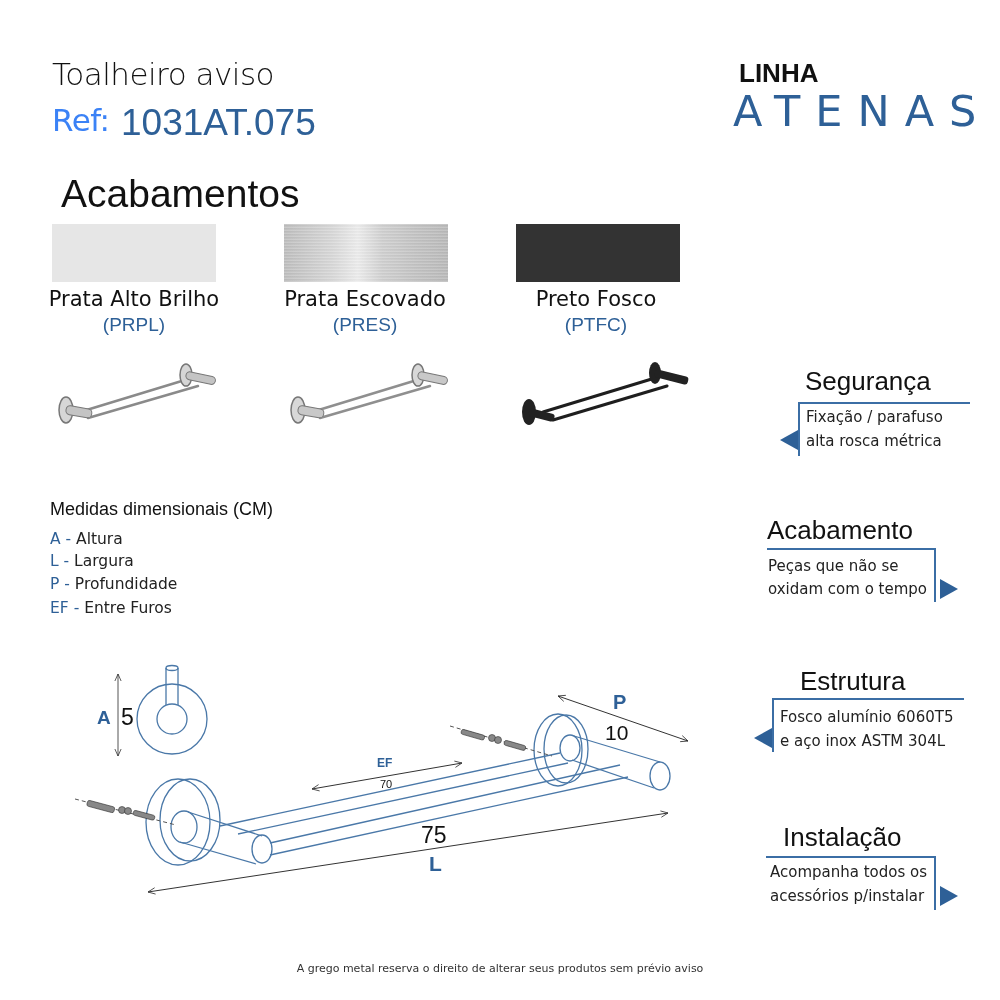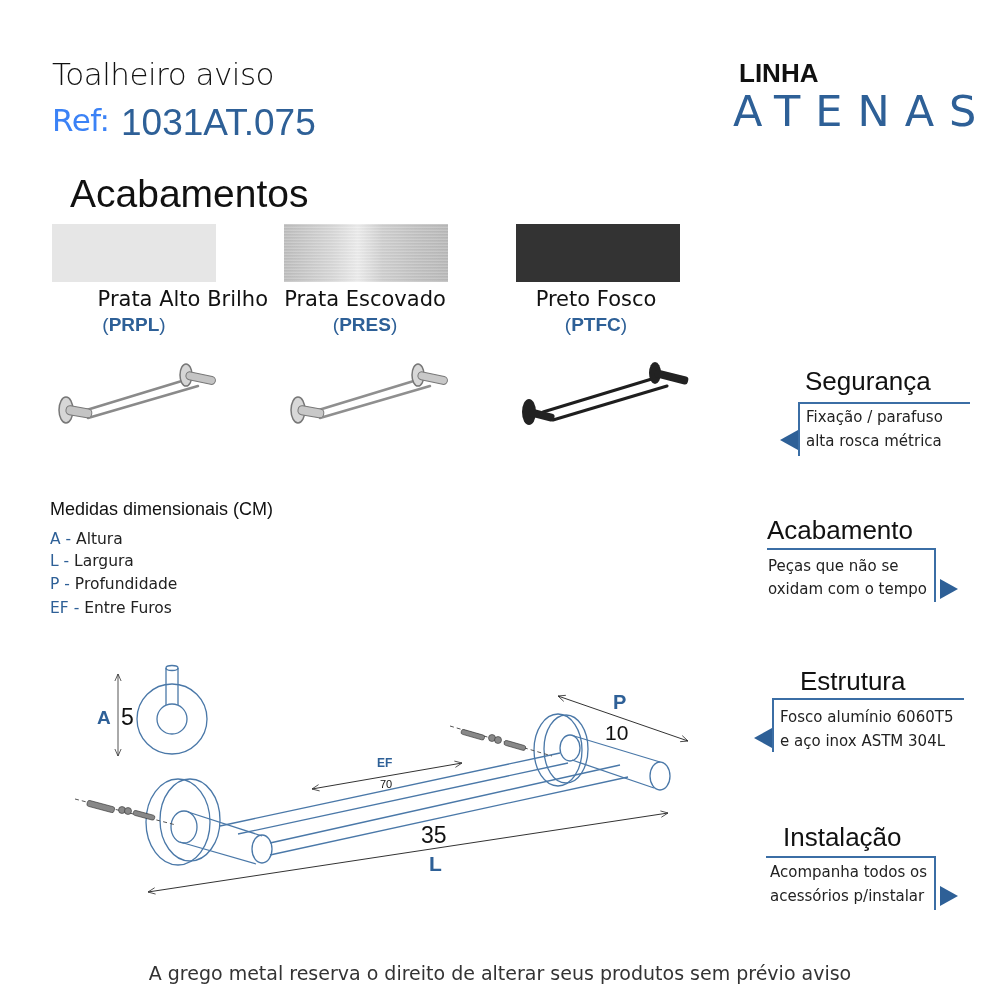--- a/index.html
+++ b/index.html
@@ -3,65 +3,65 @@
 <meta charset="utf-8">
 <style>
   html, body { margin: 0; padding: 0; background: #ffffff; }
   body { width: 1000px; height: 1000px; position: relative; overflow: hidden; font-family: "Liberation Sans", sans-serif; color: #111; }
   .abs { position: absolute; }
   .title { left: 52px; top: 56px; font-size: 31px; font-family: "DejaVu Sans", sans-serif; font-weight: 300; color: #111; letter-spacing: -0.5px; }
   .ref-label { left: 52px; top: 102px; font-size: 31px; font-family: "DejaVu Sans", sans-serif; color: #3b82f6; letter-spacing: -0.5px; }
   .ref-value { left: 121px; top: 102px; font-size: 37px; color: #2e6097; font-family: "Liberation Sans", sans-serif; }
   .linha { left: 739px; top: 58px; font-size: 26px; font-weight: bold; color: #111; font-family: "Liberation Sans", sans-serif; }
   .atenas { left: 733px; top: 86px; font-size: 43px; color: #2e6097; letter-spacing: 15px; font-family: "DejaVu Sans", sans-serif; }
-  .acab-title { left: 70px; top: 172px; font-size: 39px; color: #111; font-family: "Liberation Sans", sans-serif; }
+  .acab-title { left: 61px; top: 172px; font-size: 39px; color: #111; font-family: "Liberation Sans", sans-serif; }
 
   .swatch { top: 224px; width: 164px; height: 58px; }
   .sw1 { left: 52px; background: #e6e6e6; }
   .sw2 { left: 284px; background: linear-gradient(90deg, #bdbdbd 0%, #d8d8d8 30%, #ececec 45%, #cfcfcf 60%, #c2c2c2 80%, #b8b8b8 100%); }
   .sw2::after { content: ""; position: absolute; inset: 0; background: repeating-linear-gradient(0deg, rgba(255,255,255,0.18) 0px, rgba(255,255,255,0.18) 1px, rgba(0,0,0,0.04) 2px, rgba(0,0,0,0) 3px); }
   .sw3 { left: 516px; background: #333333; }
 
   .finish-name { top: 287px; width: 240px; text-align: center; font-size: 21px; font-family: "DejaVu Sans", sans-serif; color: #111; }
   .finish-code { top: 314px; width: 240px; text-align: center; font-size: 19px; color: #2e6097; font-family: "Liberation Sans", sans-serif; }
-  .finish-code b { font-weight: bold; }
+  .finish-code b { font-weight: normal; }
   .paren { font-weight: normal; }
 
   .medidas-title { left: 50px; top: 499px; font-size: 18px; color: #111; font-family: "Liberation Sans", sans-serif; }
   .legend-row { left: 50px; font-size: 15.5px; font-family: "DejaVu Sans", sans-serif; color: #222; }
   .legend-row .key { color: #2e6097; }
 
   .feature-title { font-size: 26px; color: #111; font-family: "Liberation Sans", sans-serif; }
   .feature-text { font-size: 15px; line-height: 24px; color: #222; font-family: "DejaVu Sans", sans-serif; white-space: nowrap; }
   .box-left { border-top: 2px solid #3b6ea5; border-left: 2px solid #3b6ea5; }
   .box-right { border-top: 2px solid #3b6ea5; border-right: 2px solid #3b6ea5; }
   .tri-left { width: 0; height: 0; border-top: 10px solid transparent; border-bottom: 10px solid transparent; border-right: 18px solid #2e6097; }
   .tri-right { width: 0; height: 0; border-top: 10px solid transparent; border-bottom: 10px solid transparent; border-left: 18px solid #2e6097; }
 
-  .footer { left: 0; width: 1000px; top: 962px; text-align: center; font-size: 19px; color: #333; font-family: "DejaVu Sans", sans-serif; }
+  .footer { left: 0; width: 1000px; top: 962px; text-align: center; font-size: 11px; color: #333; font-family: "DejaVu Sans", sans-serif; }
 
   .dim-label-blue { color: #2e6097; font-family: "Liberation Sans", sans-serif; }
   .dim-num { color: #111; font-family: "Liberation Sans", sans-serif; }
 </style>
 </head>
 <body>
 
 <div class="abs title">Toalheiro aviso</div>
 <div class="abs ref-label">Ref:</div>
 <div class="abs ref-value">1031AT.075</div>
 <div class="abs linha">LINHA</div>
 <div class="abs atenas">ATENAS</div>
 
 <div class="abs acab-title">Acabamentos</div>
 
 <div class="abs swatch sw1"></div>
 <div class="abs swatch sw2"></div>
 <div class="abs swatch sw3"></div>
 
-<div class="abs finish-name" style="left:28px;text-align:right;">Prata Alto Brilho</div>
+<div class="abs finish-name" style="left:14px;">Prata Alto Brilho</div>
 <div class="abs finish-name" style="left:245px;">Prata Escovado</div>
 <div class="abs finish-name" style="left:476px;">Preto Fosco</div>
 
 <div class="abs finish-code" style="left:14px;"><span class="paren">(</span><b>PRPL</b><span class="paren">)</span></div>
 <div class="abs finish-code" style="left:245px;"><span class="paren">(</span><b>PRES</b><span class="paren">)</span></div>
 <div class="abs finish-code" style="left:476px;"><span class="paren">(</span><b>PTFC</b><span class="paren">)</span></div>
 
 <svg class="abs" style="left:50px; top:360px;" width="180" height="70">
   <g stroke="#8a8a8a" stroke-width="2.5" fill="none" stroke-linecap="round">
     <line x1="30" y1="52" x2="135" y2="20"></line>
@@ -182,16 +182,16 @@
 
   <line x1="148" y1="242" x2="668" y2="163" stroke="#333" stroke-width="1" marker-start="url(#arr)" marker-end="url(#arr)"></line>
 </svg>
 
 <div class="abs dim-label-blue" style="left:97px; top:707px; font-size:19px; font-weight:bold;">A</div>
 <div class="abs dim-num" style="left:121px; top:704px; font-size:23px;">5</div>
 <div class="abs dim-label-blue" style="left:613px; top:691px; font-size:20px; font-weight:bold;">P</div>
 <div class="abs dim-num" style="left:605px; top:721px; font-size:21px;">10</div>
 <div class="abs dim-label-blue" style="left:377px; top:756px; font-size:12px; font-weight:bold;">EF</div>
 <div class="abs dim-num" style="left:380px; top:778px; font-size:11px;">70</div>
-<div class="abs dim-num" style="left:421px; top:822px; font-size:23px;">35</div>
+<div class="abs dim-num" style="left:421px; top:822px; font-size:23px;">75</div>
 <div class="abs dim-label-blue" style="left:429px; top:852px; font-size:21px; font-weight:bold;">L</div>
 
 <div class="abs footer">A grego metal reserva o direito de alterar seus produtos sem prévio aviso</div>
 
 </body></html>

